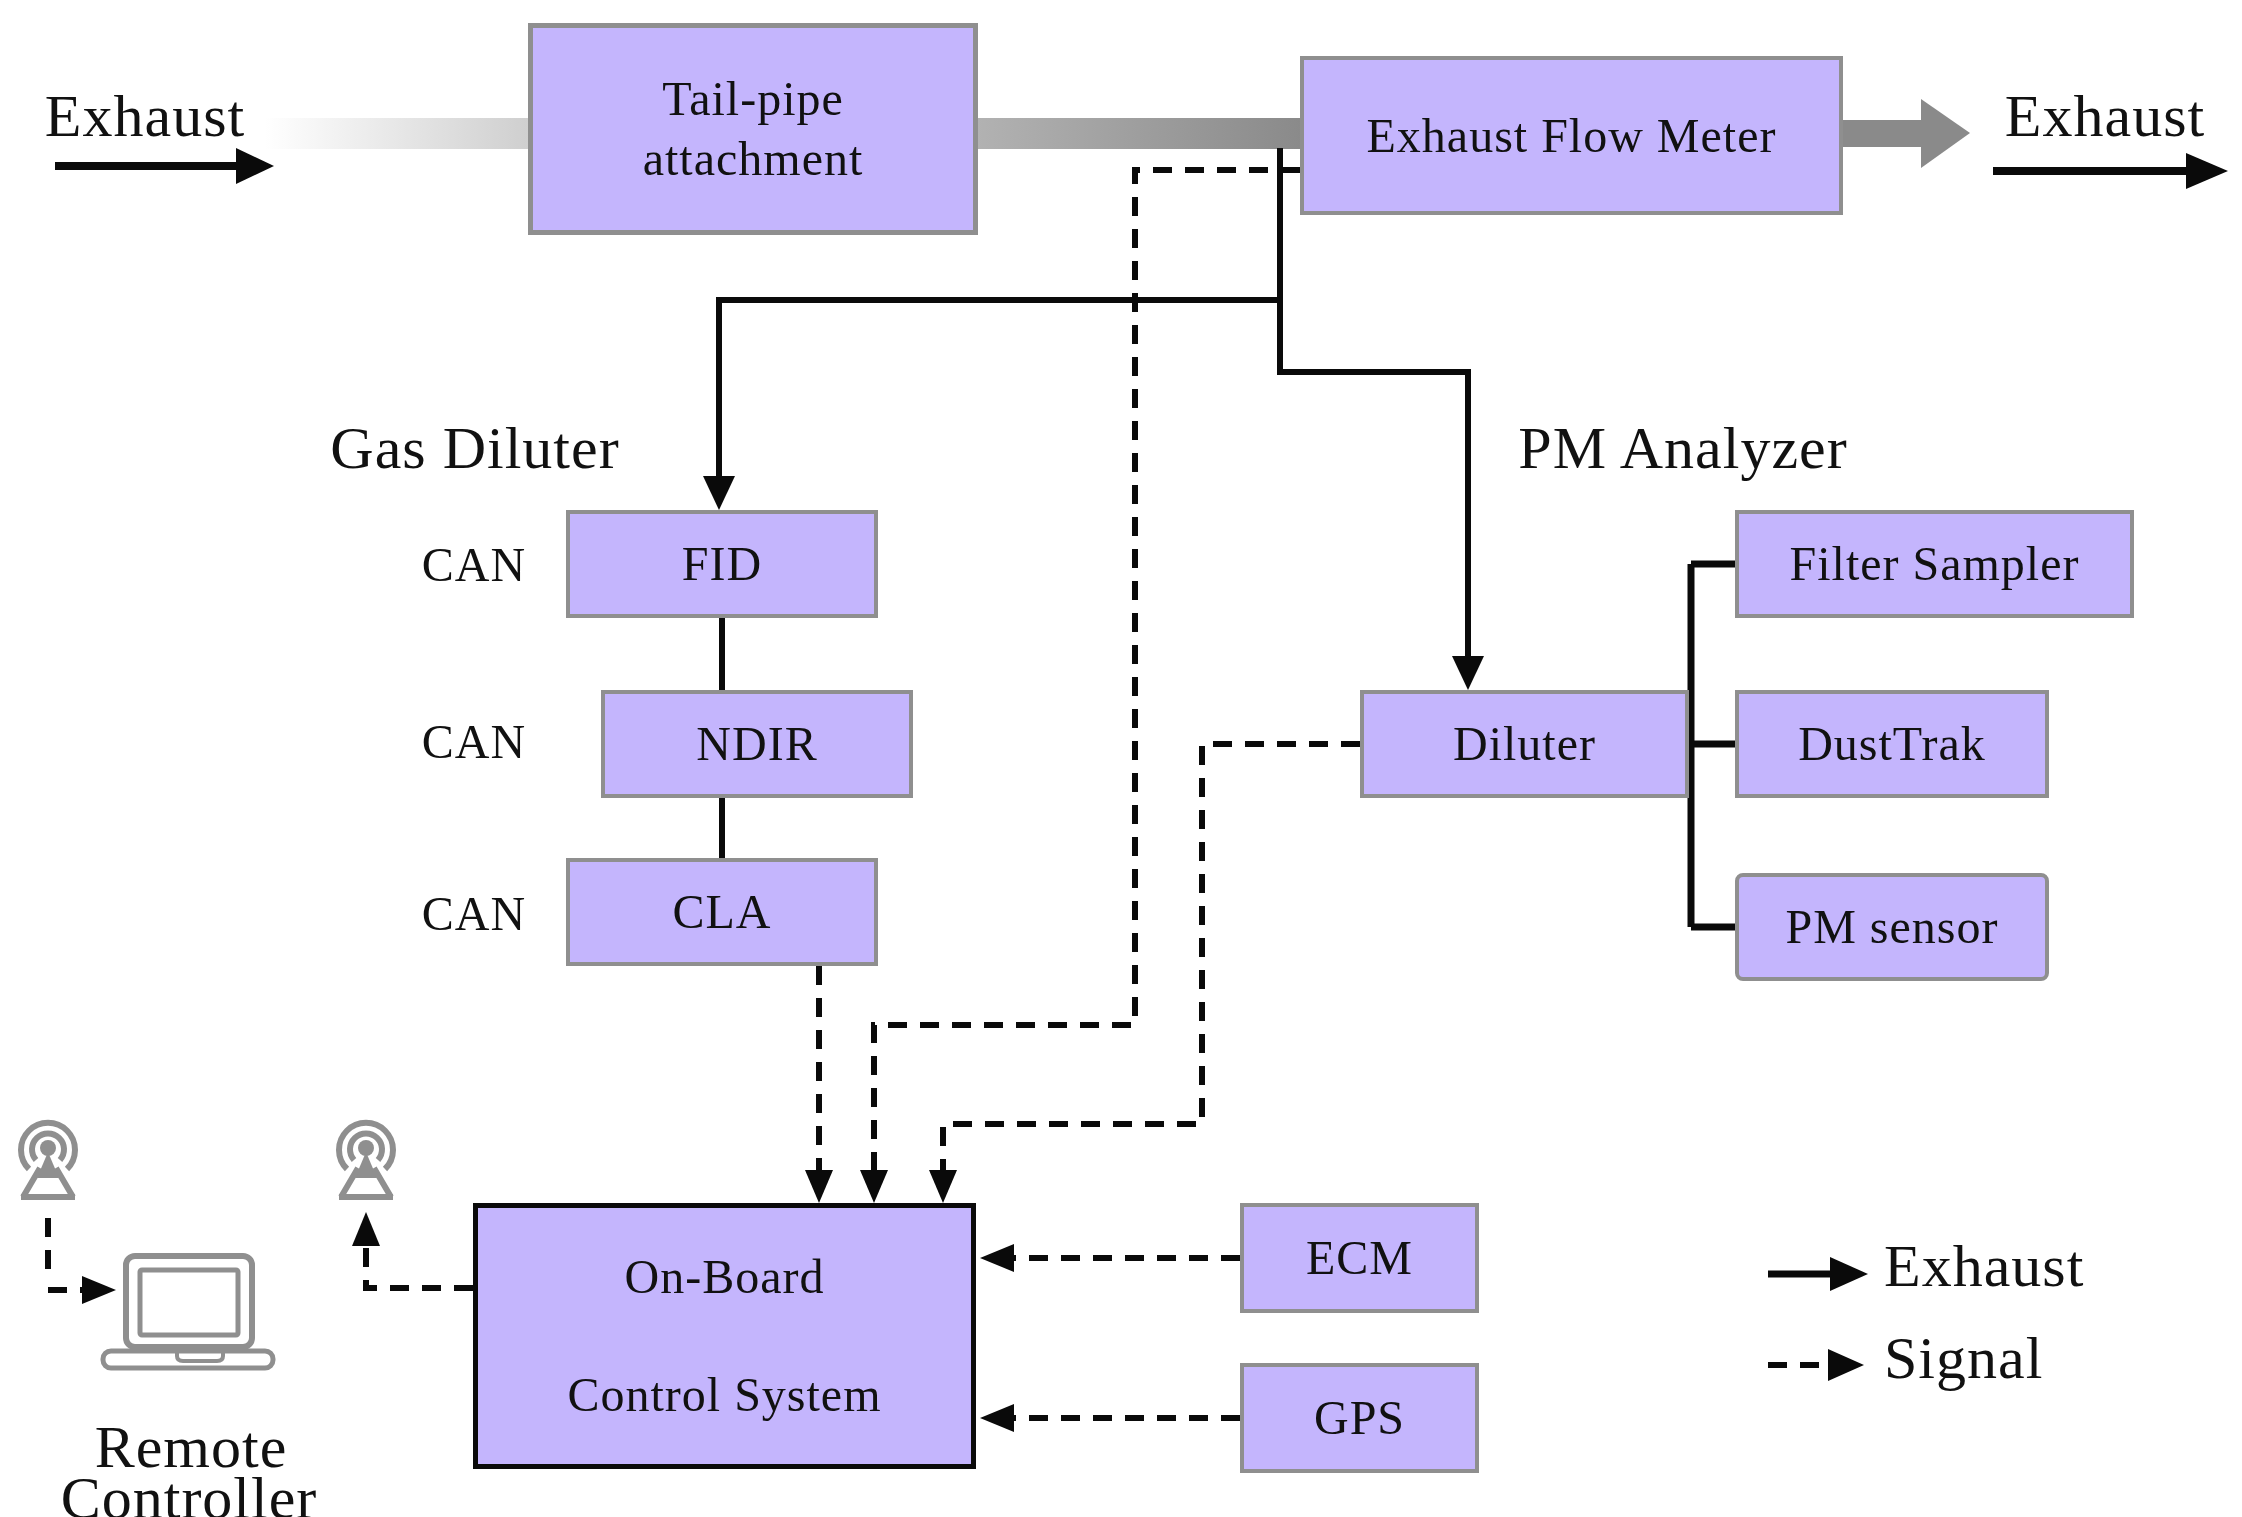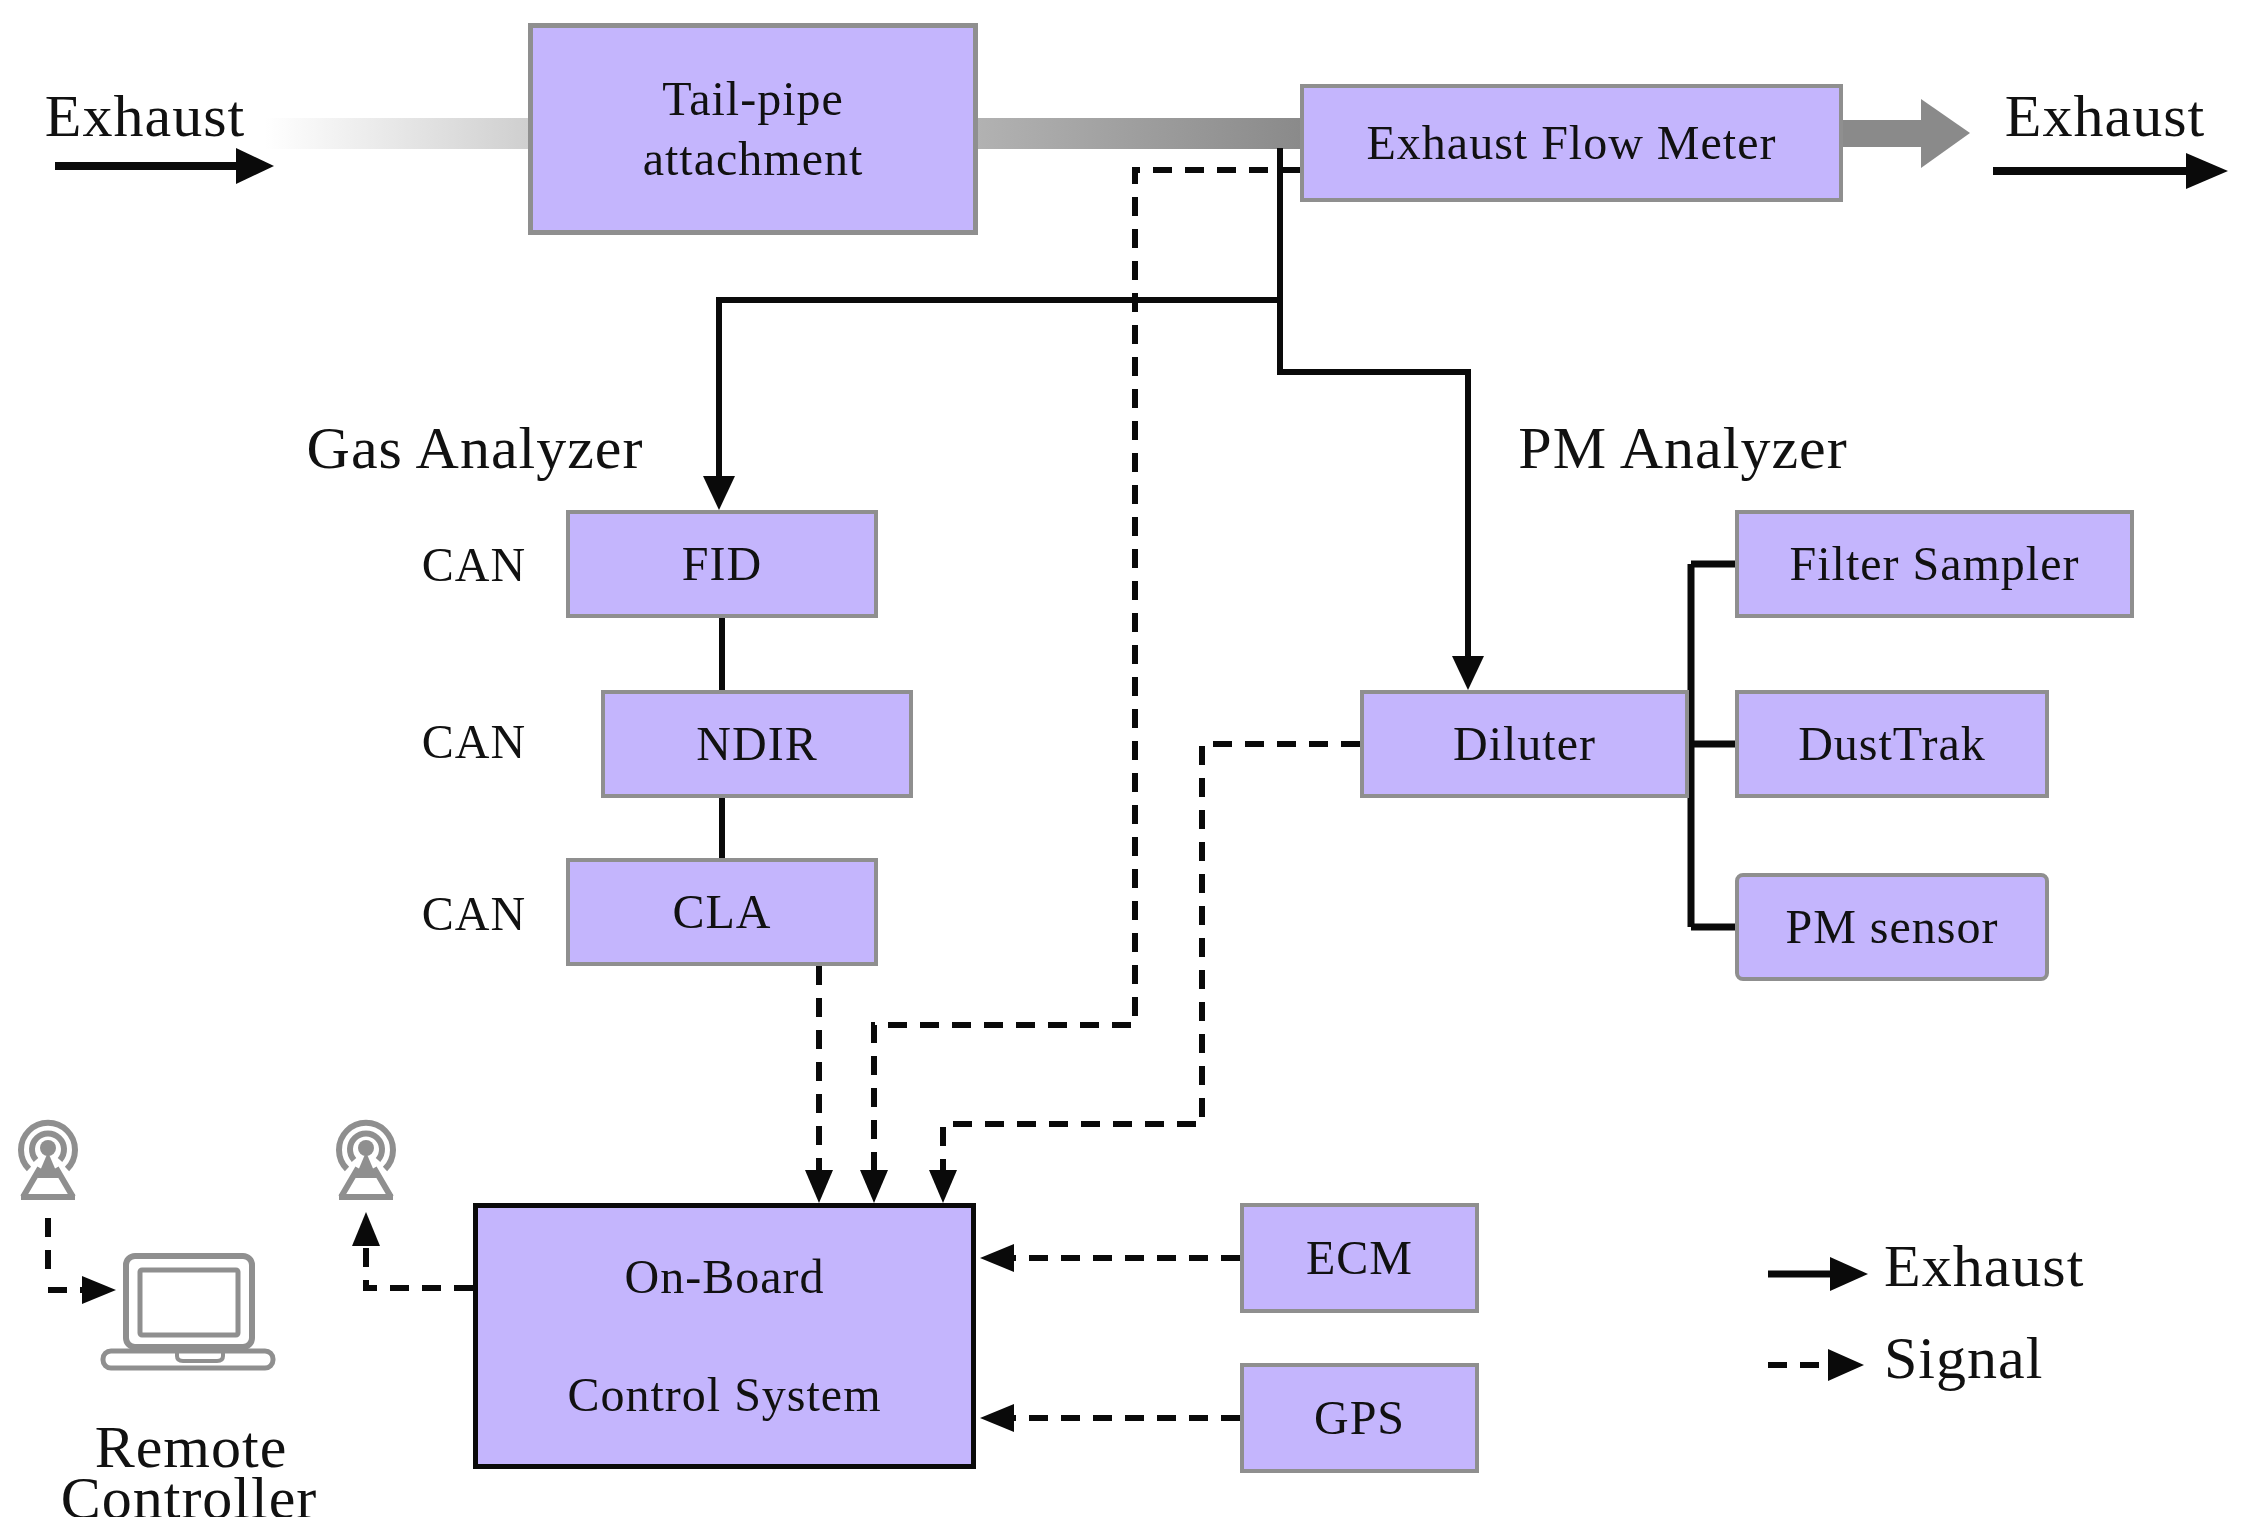--- a/index.html
+++ b/index.html
@@ -130,21 +130,21 @@
       <rect x="103" y="1351" width="170" height="17" rx="8" stroke-width="5"></rect>
       <path d="M177,1352 v4 q0,5 6,5 h34 q6,0 6,-5 v-4" fill="none" stroke-width="4"></path>
     </g>
   </svg>
 
   <div class="box heavy" style="left:528px;top:23px;width:450px;height:212px;">
     <span>Tail-pipe</span>
     <span>attachment</span>
   </div>
 
-  <div class="box" style="left:1300px;top:56px;width:543px;height:118px;margin-top:28px;">
+  <div class="box" style="left:1300px;top:56px;width:543px;height:159px;">
     <span>Exhaust Flow Meter</span>
   </div>
 
   <div class="box" style="left:566px;top:510px;width:312px;height:108px;">
     <span>FID</span>
   </div>
   <div class="box" style="left:566px;top:690px;width:312px;height:108px;margin-left:35px;">
     <span>NDIR</span>
   </div>
   <div class="box" style="left:566px;top:858px;width:312px;height:108px;">
@@ -172,21 +172,21 @@
   <div class="box" style="left:1240px;top:1203px;width:239px;height:110px;">
     <span>ECM</span>
   </div>
   <div class="box" style="left:1240px;top:1363px;width:239px;height:110px;">
     <span>GPS</span>
   </div>
 
   <div class="lbl" style="left:40px;top:90px;width:210px;height:52px;">Exhaust</div>
   <div class="lbl" style="left:2000px;top:90px;width:210px;height:52px;">Exhaust</div>
 
-  <div class="lbl" style="left:322px;top:422px;width:306px;height:52px;">Gas Analyzer</div>
+  <div class="lbl" style="left:322px;top:422px;width:306px;height:52px;">Gas Diluter</div>
   <div class="lbl" style="left:1530px;top:422px;width:306px;height:52px;">PM Analyzer</div>
 
   <div class="lbl" style="left:418px;top:539px;width:112px;height:50px;font-size:48px;">CAN</div>
   <div class="lbl" style="left:418px;top:716px;width:112px;height:50px;font-size:48px;">CAN</div>
   <div class="lbl" style="left:418px;top:888px;width:112px;height:50px;font-size:48px;">CAN</div>
 
   <div class="lbl" style="left:91px;top:1421px;width:200px;height:52px;">Remote</div>
   <div class="lbl" style="left:39px;top:1472px;width:300px;height:52px;">Controller</div>
 
   <div class="lbl left" style="left:1884px;top:1240px;width:260px;height:52px;">Exhaust</div>

